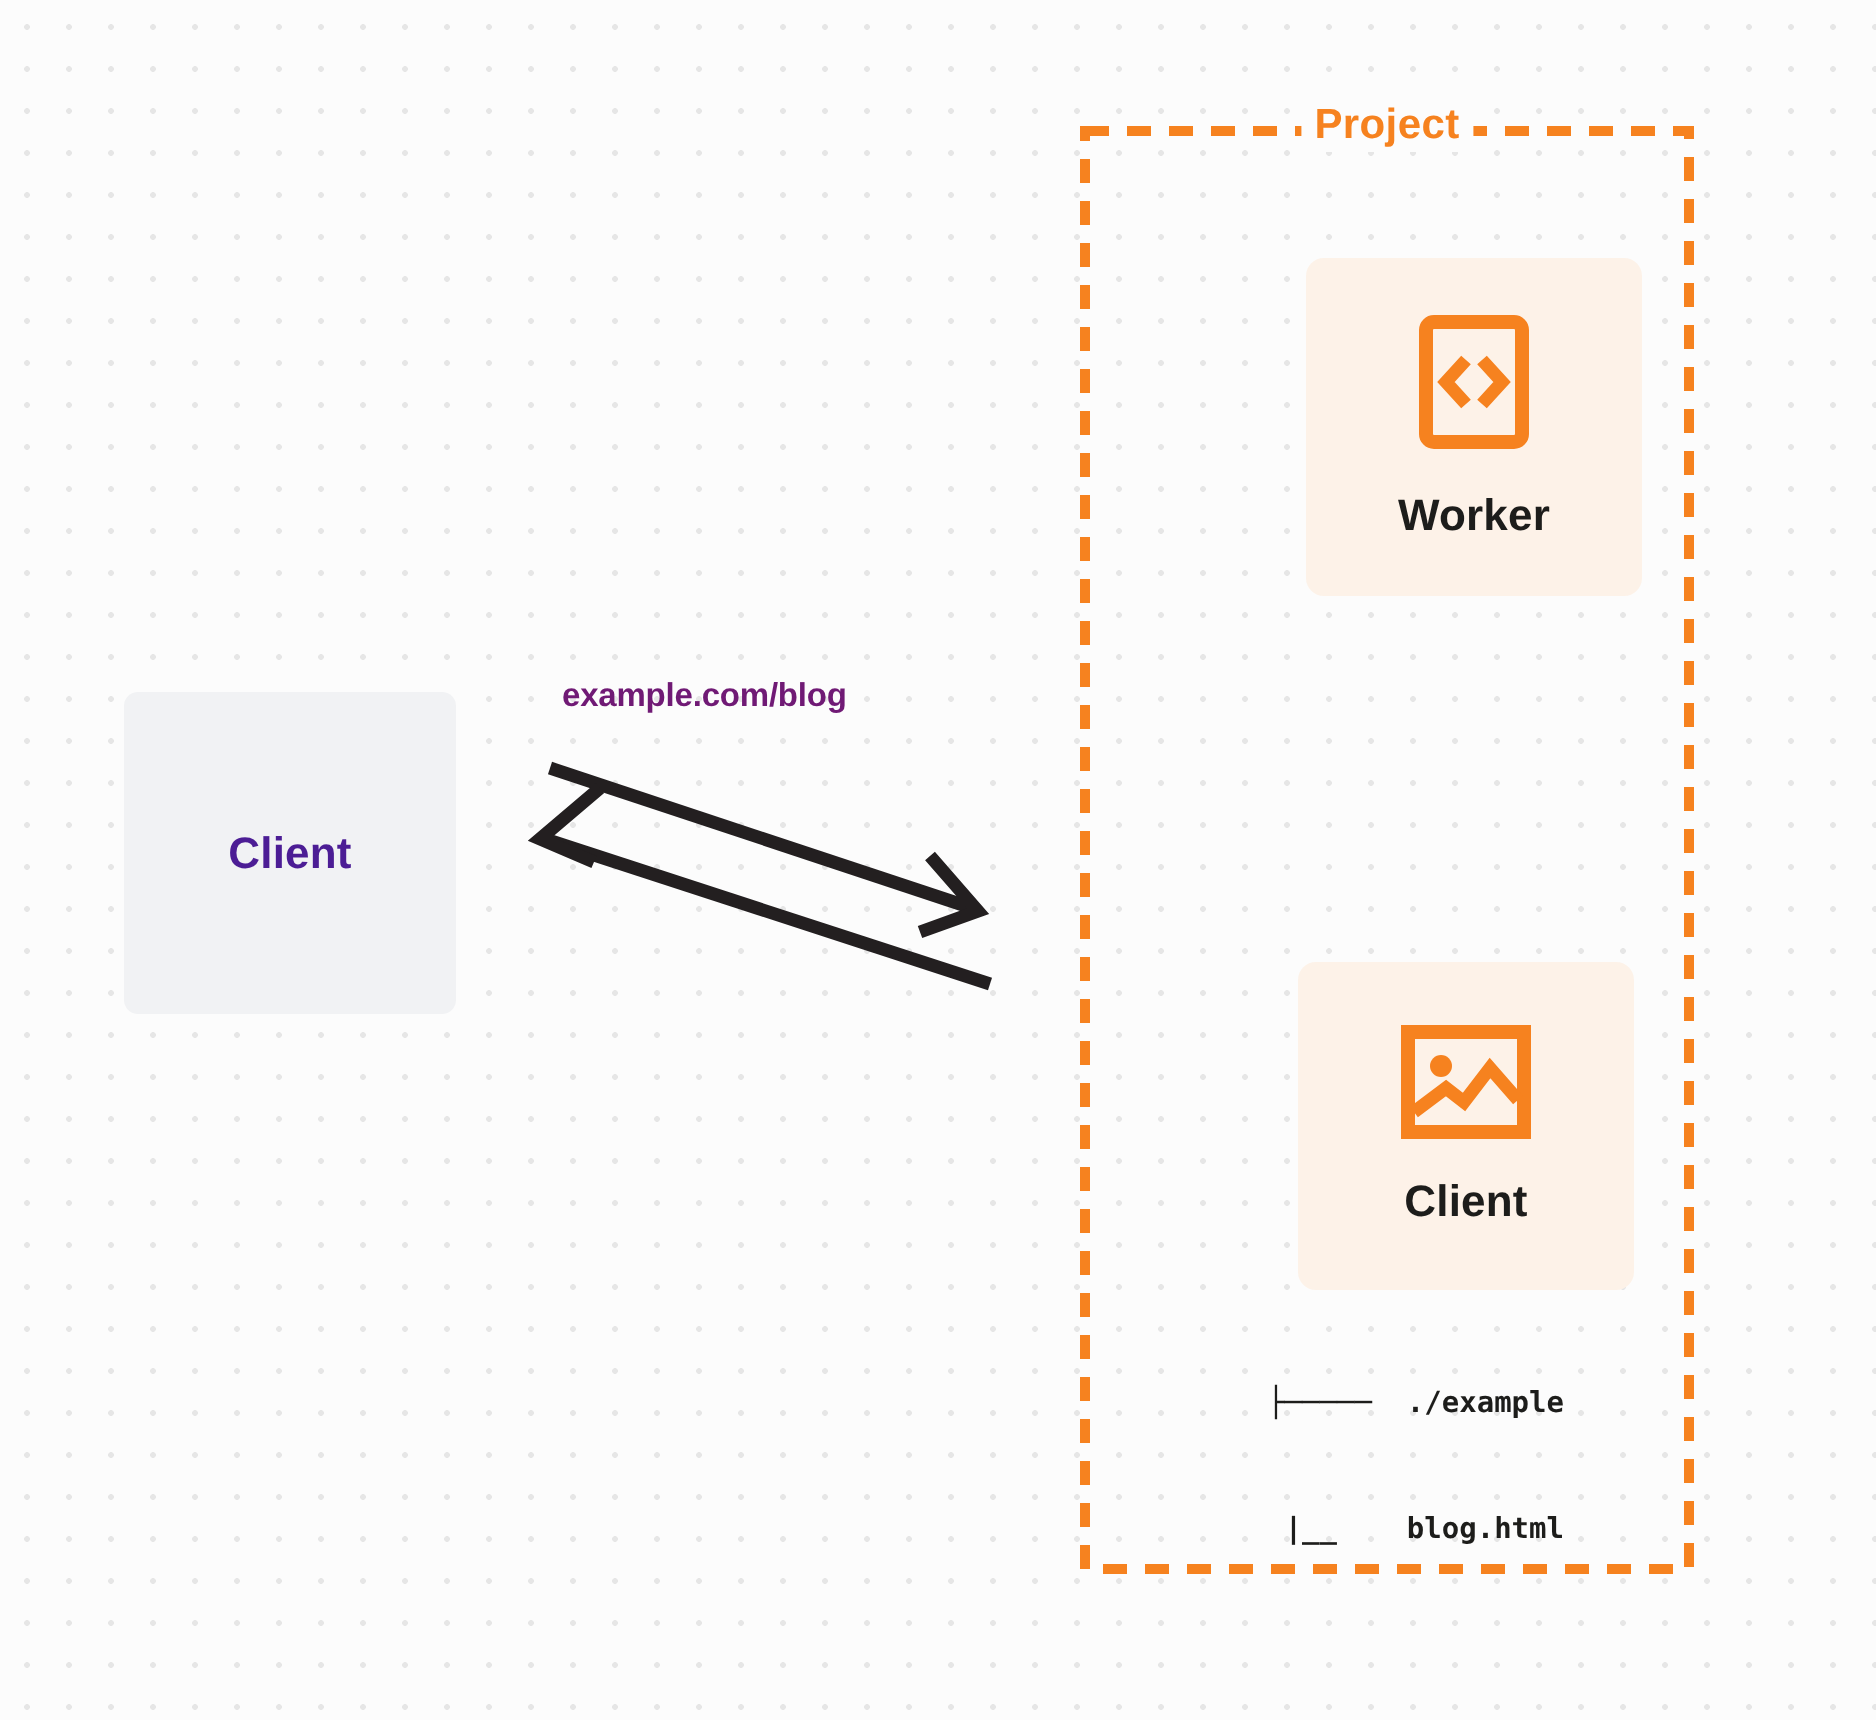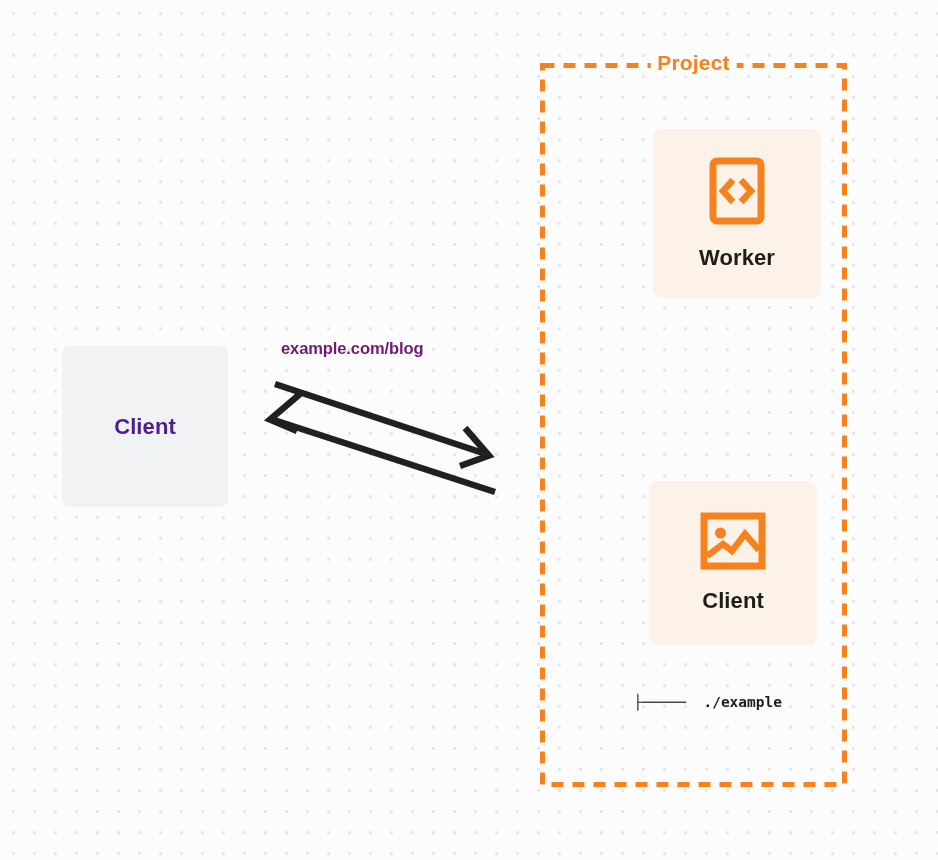--- a/index.html
+++ b/index.html
@@ -194,16 +194,17 @@
         <rect x="4" y="4" width="58" height="50" fill="none" stroke="#f6821f" stroke-width="7"></rect>
         <circle cx="20.5" cy="21" r="5.5" fill="#f6821f"></circle>
         <polyline points="7,44 23,32 32,39 45,22 59,38" fill="none" stroke="#f6821f" stroke-width="6.5" stroke-linecap="butt" stroke-linejoin="miter"></polyline>
       </svg>
     </span>
     <span class="card-label">Client</span>
   </div>
 
   <div id="asset-tree">
     <span class="tree-row">├─────  ./example</span>
+    <span class="tree-row">     |__    blog.html</span>
     
   </div>
 
 </div>
 
 </body></html>

